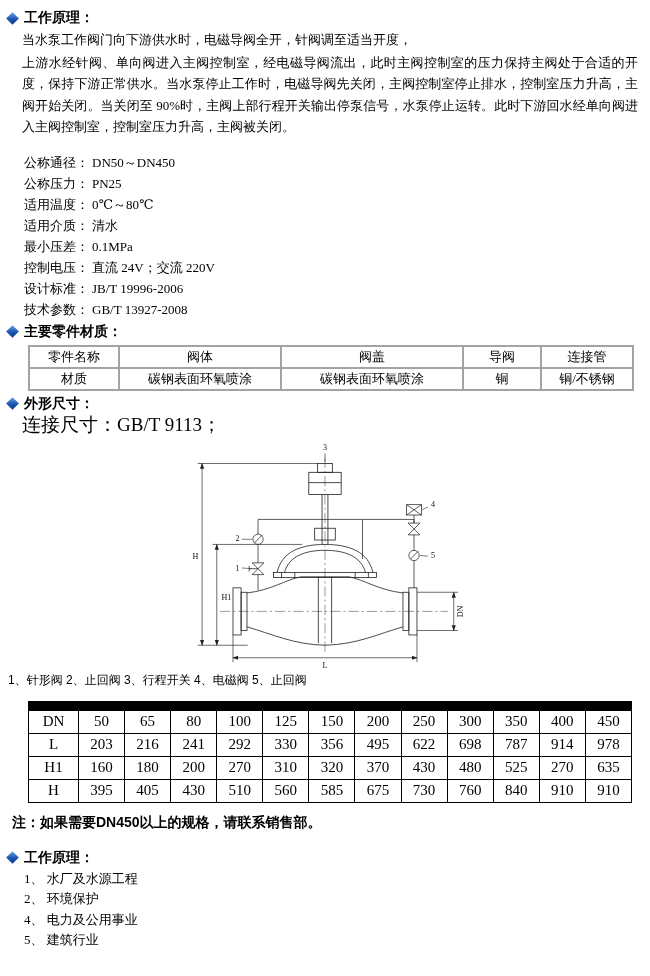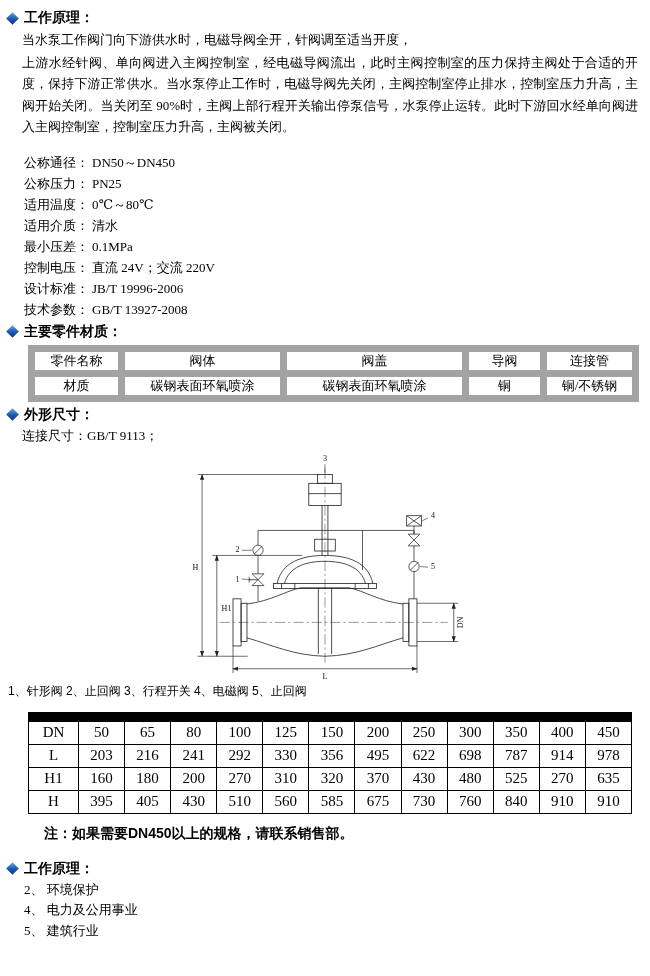--- a/index.html
+++ b/index.html
@@ -23,35 +23,35 @@
   }
 
   .para { margin: 1px 2px 1px 14px; line-height: 21.5px; font-size: 13px; text-align: justify; }
 
   .params { margin: 14px 0 2px 16px; }
   .param { line-height: 21px; font-size: 13px; }
   .param .plabel { margin-right: 3px; }
 
   table { border-collapse: collapse; table-layout: fixed; }
   .mat-table { width: 604px; margin: 4px 0 4px 20px; }
-  .mat-table td { border: 7px solid #a3a3a3; height: 22px; text-align: center; font-size: 13px; padding: 0 2px; overflow: hidden; }
-
-  .conn-line { margin: 0 0 2px 14px; line-height: 20px; font-size: 13px; }
+  .mat-table td { border: 2px solid #a3a3a3; height: 22px; text-align: center; font-size: 13px; padding: 0 2px; overflow: hidden; }
+
+  .conn-line { margin: 0 0 2px 14px; line-height: 20px; font-size: 19px; }
 
   .drawing-wrap { margin-top: 2px; }
   .valve-svg { display: block; margin: 0 auto; height: 234px; }
   .caption { text-align: left; font-size: 12px; margin-top: 1px; font-family: "Liberation Sans", "DejaVu Sans", sans-serif; }
 
   .dim-bar { width: 604px; height: 9px; background: #000; margin: 12px 0 0 20px; }
   .dim-table { width: 604px; margin: 0 0 0 20px; }
   .dim-table td { border: 1px solid #000; height: 23px; text-align: center; font-size: 15px; padding: 0; overflow: hidden; }
 
   .note {
     font-family: "Liberation Sans", "DejaVu Sans", sans-serif;
-    font-weight: bold; font-size: 14px; margin: 11px 0 0 36px;
+    font-weight: bold; font-size: 14px; margin: 11px 0 0 4px;
   }
 
   .apps-gap { height: 14px; }
   .apps { margin: 2px 0 0 16px; }
   .app-item { line-height: 20.5px; font-size: 13px; }
 
   svg text { font-family: "Liberation Serif", "DejaVu Serif", serif; }
 </style>
 </head>
 <body>
@@ -282,18 +282,19 @@
 
   <div class="note">注：如果需要DN450以上的规格，请联系销售部。</div>
 
   <div class="apps-gap"></div>
 
   <div class="sec-title">
     <span class="diamond"></span>
     <span>工作原理：</span>
   </div>
   <div class="apps">
+    <div class="app-item">1、 水厂及水源工程</div>
     <div class="app-item">2、 环境保护</div>
     <div class="app-item">4、 电力及公用事业</div>
     <div class="app-item">5、 建筑行业</div>
   </div>
 
 </div>
 
 </body></html>

